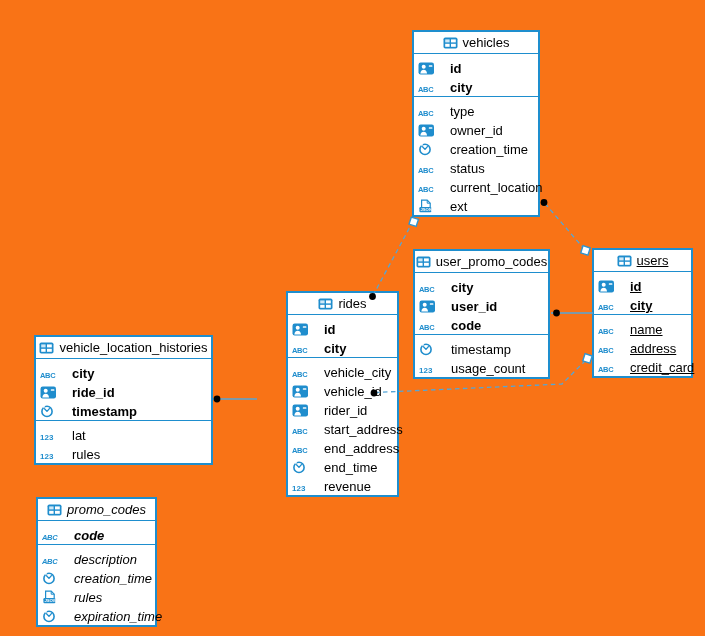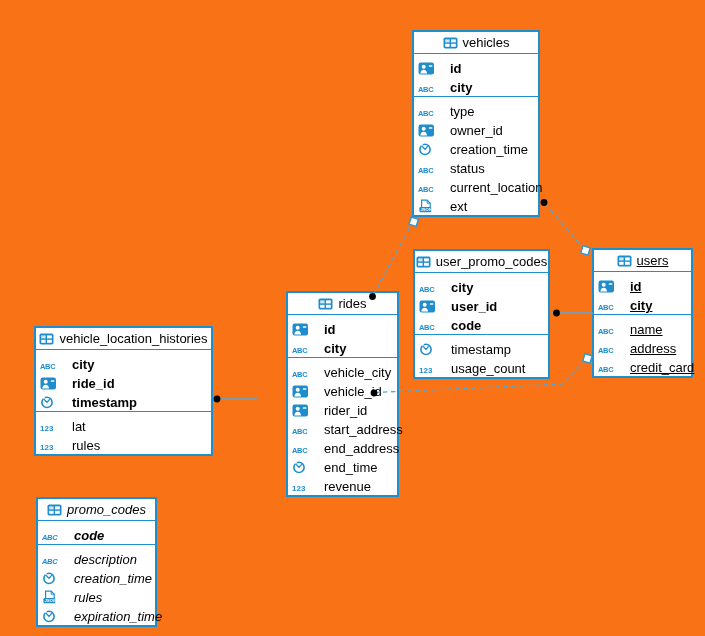--- a/index.html
+++ b/index.html
@@ -382,21 +382,21 @@
               <svg width="20" height="12" viewBox="0 0 20 12">
                 <text x="0" y="9.5" font-size="8" font-weight="700" fill="#1f8dcd" font-family="Liberation Sans, sans-serif">123</text>
               </svg>
             </span>
             <span class="lbl">revenue</span>
           </div>
         </div>
       </div>
   </div>
 
-  <div class="entity" style="left:34px;top:326px;width:179px;">
+  <div class="entity" style="left:34px;top:335px;width:179px;">
     <div class="thead">
       <span class="icn" style="width:auto">
           <svg width="15" height="12" viewBox="0 0 15 12">
             <rect x="0.5" y="0.5" width="14" height="11" rx="1.8" fill="#1f8dcd"></rect>
             <rect x="2.2" y="2.4" width="4.4" height="3" fill="#cfe8f7"></rect>
             <rect x="8" y="2.4" width="4.8" height="3" fill="#fff"></rect>
             <rect x="2.2" y="6.8" width="4.4" height="3" fill="#fff"></rect>
             <rect x="8" y="6.8" width="4.8" height="3" fill="#fff"></rect>
           </svg>
         </span>

